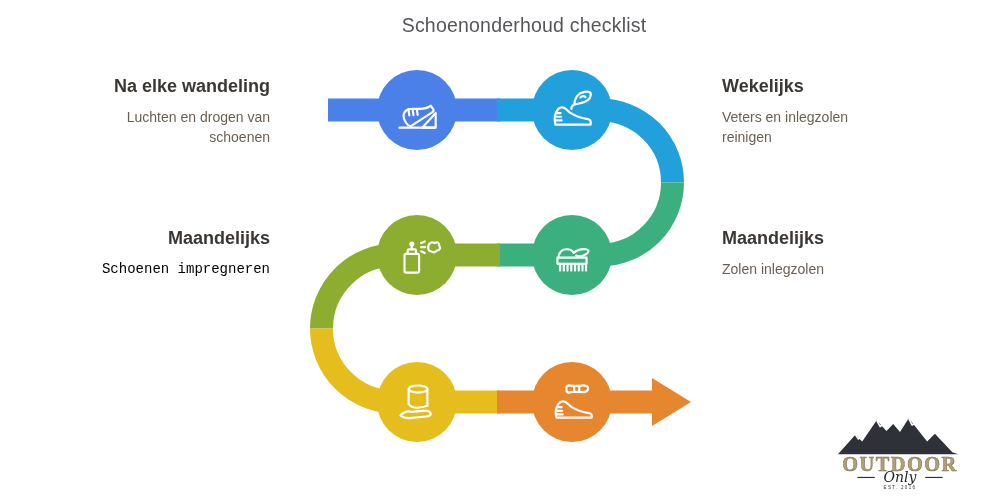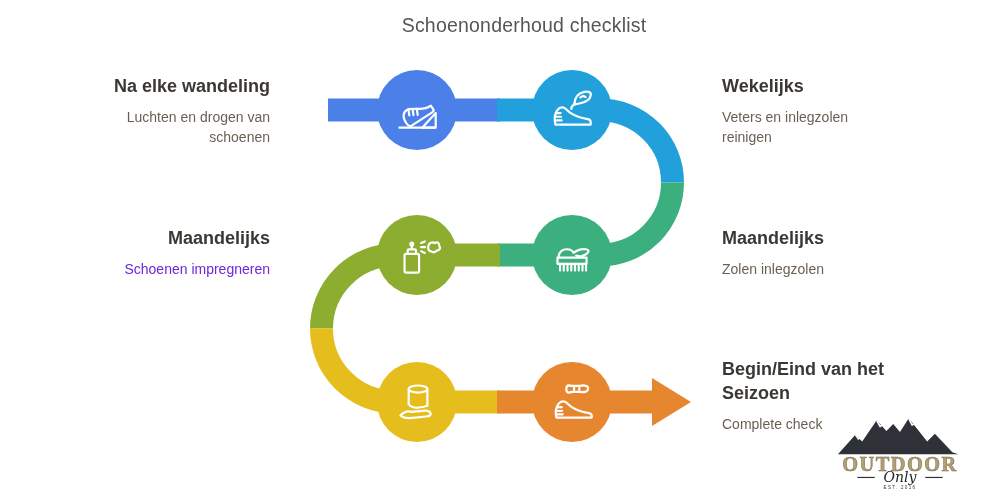--- a/index.html
+++ b/index.html
@@ -128,29 +128,25 @@
   <div class="tb left" id="tb1">
     <div class="heading" style="color: rgb(59, 55, 51);">Na elke wandeling</div>
     <div class="desc" style="color: rgb(106, 95, 83);">Luchten en drogen van schoenen</div>
   </div>
   <div class="tb right" id="tb2">
     <div class="heading" style="color: rgb(59, 55, 51);">Wekelijks</div>
     <div class="desc" style="color: rgb(106, 95, 83);">Veters en inlegzolen reinigen</div>
   </div>
   <div class="tb left" id="tb3">
     <div class="heading" style="color: rgb(59, 55, 51);">Maandelijks</div>
-    <div class="desc" style="color: #6d28d9;">Schoenen impregneren</div>
+    <div class="desc" style="color: #000000; font-family: Liberation Mono, monospace;">Schoenen impregneren</div>
   </div>
   <div class="tb right" id="tb4">
     <div class="heading" style="color: rgb(59, 55, 51);">Maandelijks</div>
     <div class="desc" style="color: rgb(106, 95, 83);">Zolen inlegzolen</div>
-  </div>
-  <div class="tb right" id="tb6">
-    <div class="heading" style="color: rgb(59, 55, 51);">Begin/Eind van het Seizoen</div>
-    <div class="desc" style="color: rgb(106, 95, 83);">Complete check</div>
   </div>
 
   <div class="logo">
     <svg width="136" height="96" viewBox="0 0 140 99">
       <path d="M6 60 L24 40 L31 47 L46 25 L56 36 L63 29 L70 37 L79 23 L98 47 L106 39 L124 58 L130 60 Z" fill="#2e3137"></path>
       <path d="M46 25 l3.5 6.5 l4 -3.5 l4.5 5.5" fill="none" stroke="#ffffff" stroke-width="1.7" stroke-linejoin="round"></path>
       <path d="M79 23 l3.5 7 l4 -3 l4 5" fill="none" stroke="#ffffff" stroke-width="1.7" stroke-linejoin="round"></path>
       <path d="M24 40 l3 4.5 l3.5 -2.5" fill="none" stroke="#ffffff" stroke-width="1.4" stroke-linejoin="round"></path>
       <text x="70" y="77" text-anchor="middle" font-family="Liberation Serif, serif" font-weight="bold" font-size="21" letter-spacing="1.5" fill="#b29f74" stroke="#7a6c4b" stroke-width="0.5">OUTDOOR</text>
       <line x1="26" y1="84" x2="44" y2="84" stroke="#2e3137" stroke-width="1.2"></line>

